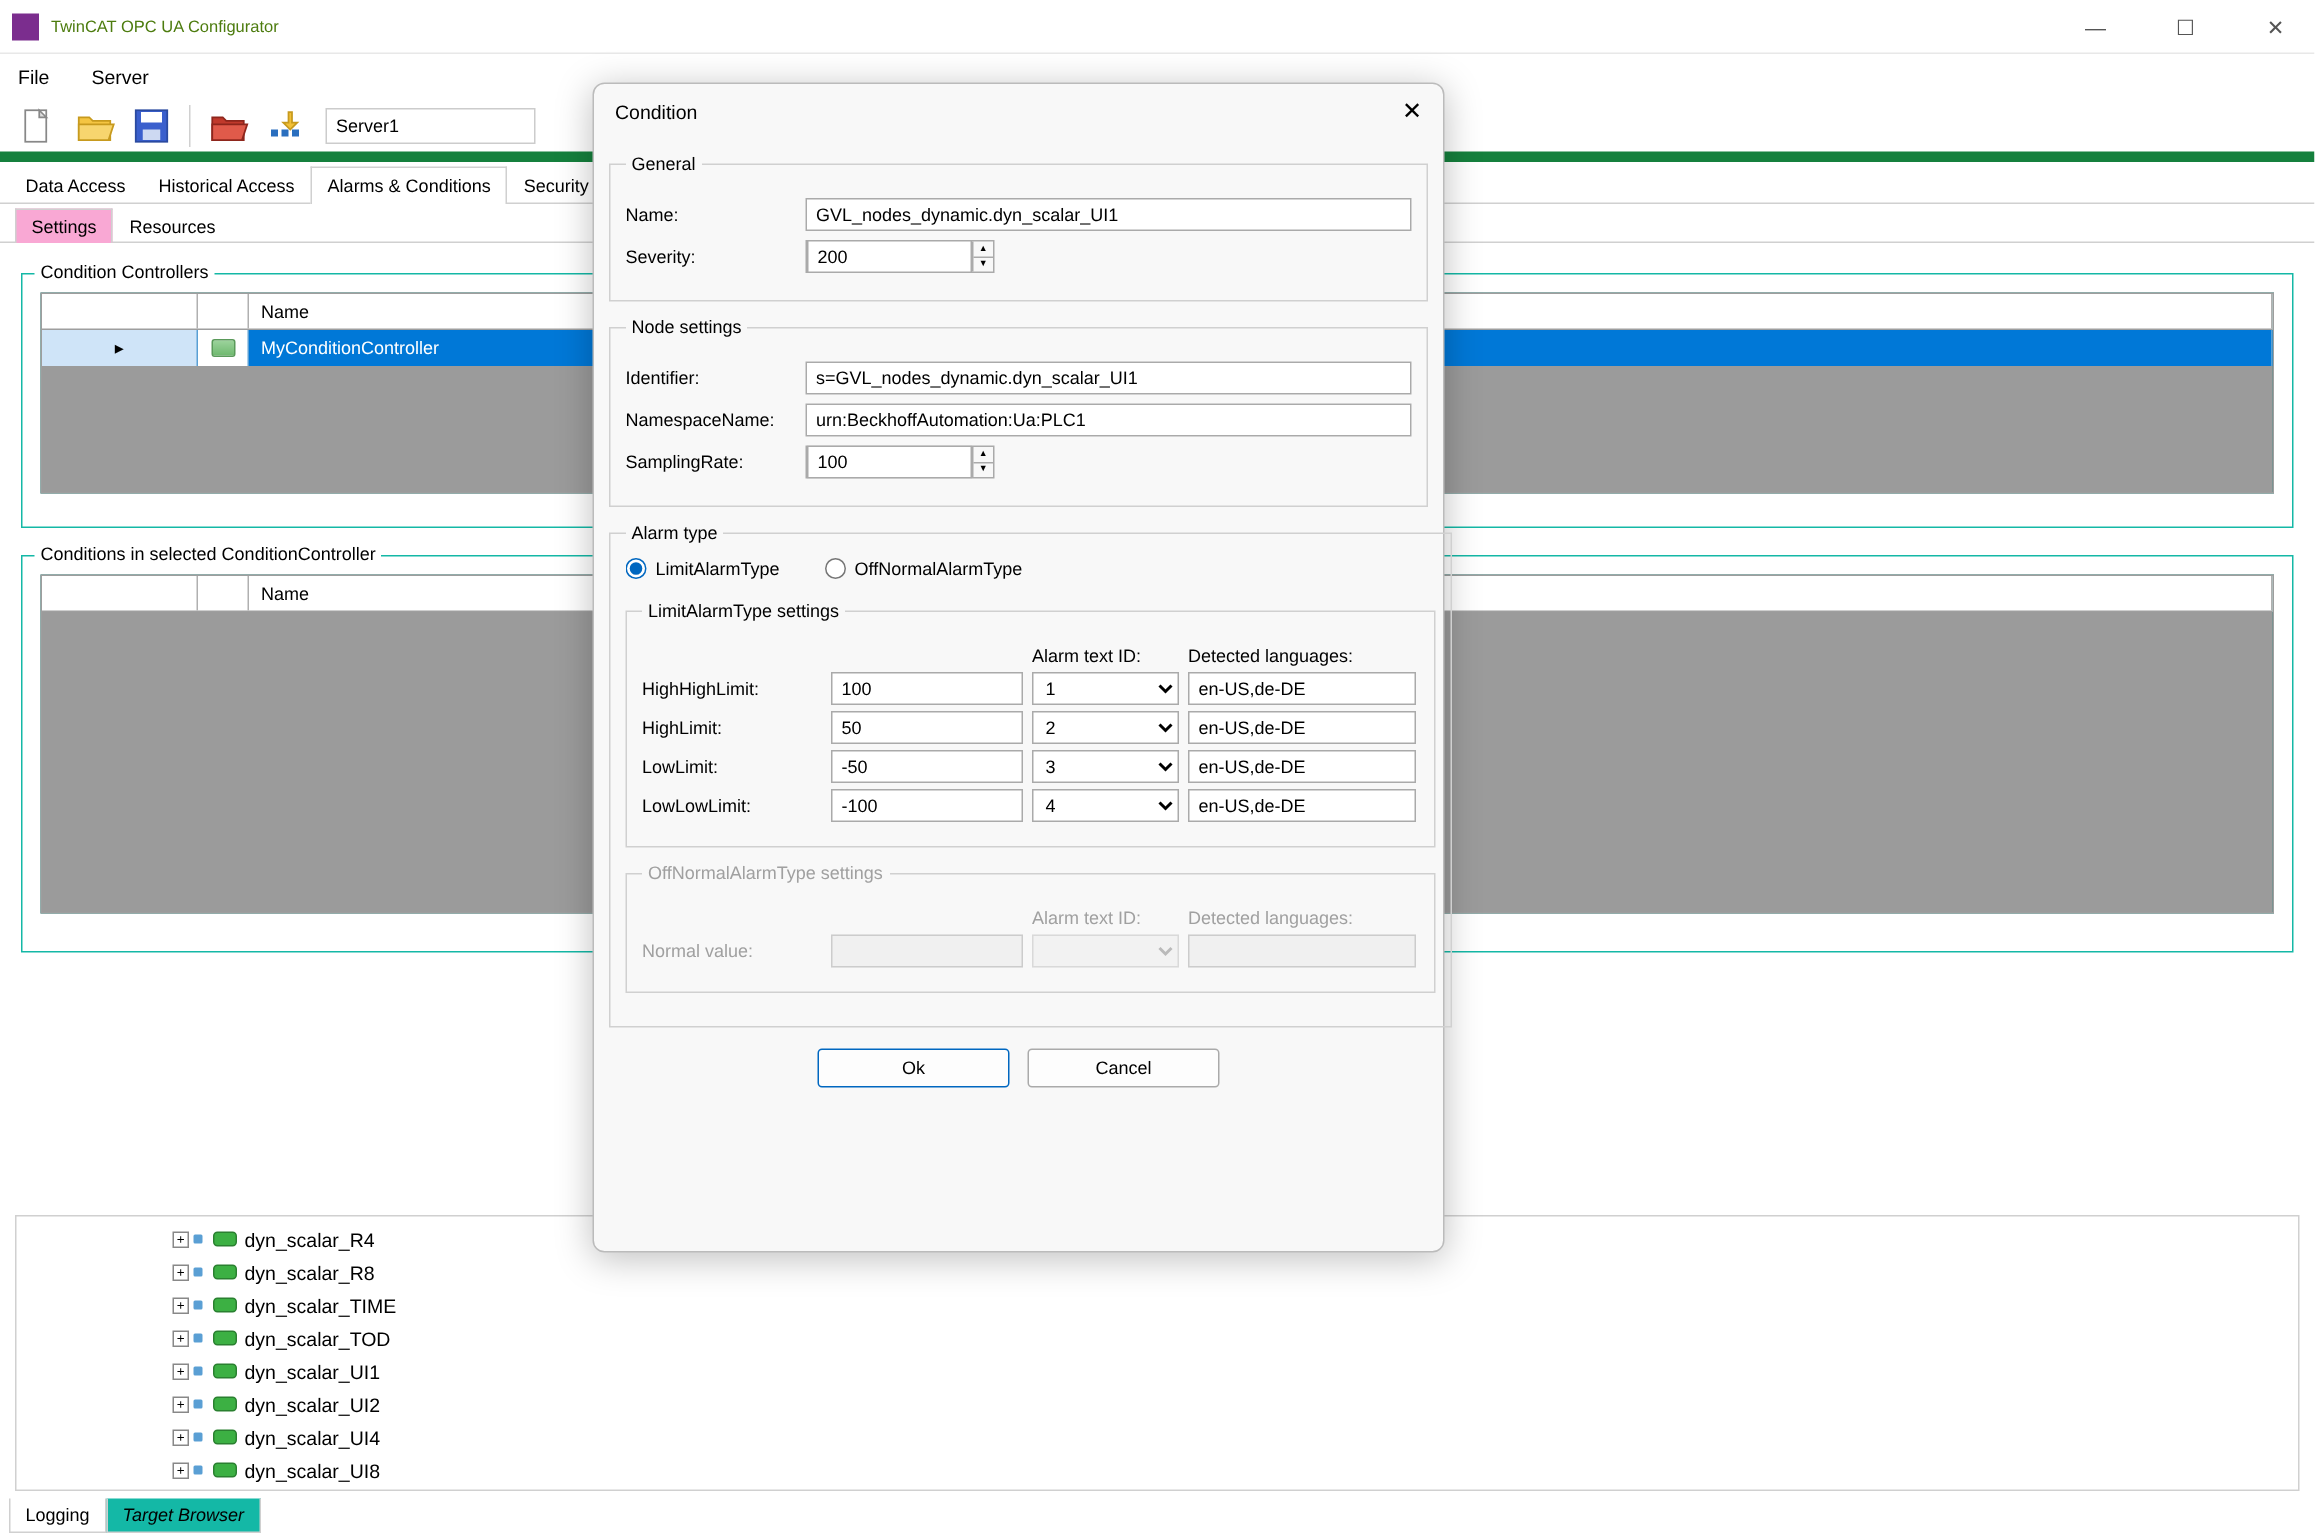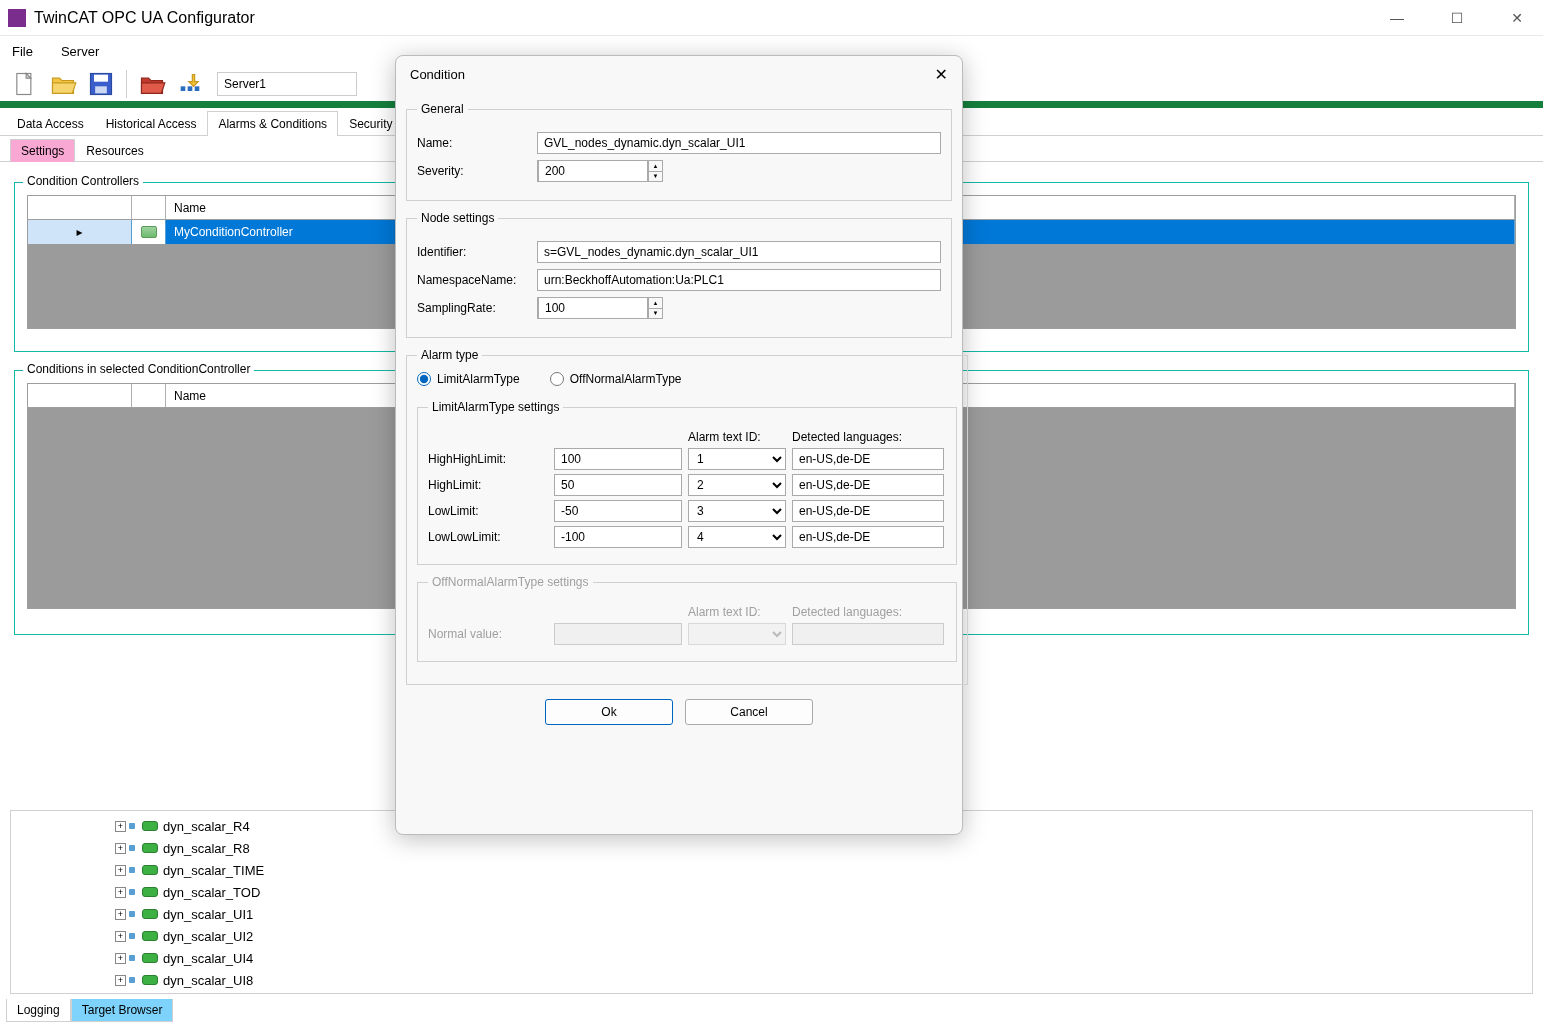--- a/index.html
+++ b/index.html
@@ -22,21 +22,21 @@
   padding: 0 8px;
   background: #fff;
   border-bottom: 1px solid #e8e8e8;
 }
 .titlebar .app-icon {
   width: 18px; height: 18px;
   background: #7b2d8e;
   margin-right: 8px;
   display: inline-block;
 }
-.titlebar .title { font-size: 16px; color: #000000; }
+.titlebar .title { font-size: 11px; color: #4d7c0f; }
 .titlebar .win-controls {
   margin-left: auto;
   display: flex;
   gap: 24px;
   color: #555;
   font-size: 14px;
 }
 .win-btn { width: 36px; text-align: center; cursor: pointer; }
 
 
@@ -241,21 +241,21 @@
   left: 6px;
   display: flex;
 }
 .bottom-tabs .btab {
   padding: 4px 10px;
   border: 1px solid #d0d0d0;
   border-top: none;
   font-size: 12px;
   cursor: pointer;
 }
-.bottom-tabs .btab.active { background:#7dd3fc; }
+.bottom-tabs .btab.active { background:#14b8a6;font-style:italic; }
 
 
 .dialog-backdrop {
   position: absolute;
   inset: 0;
   pointer-events: none;
 }
 .dialog {
   position: absolute;
   left: 395px; top: 55px;

